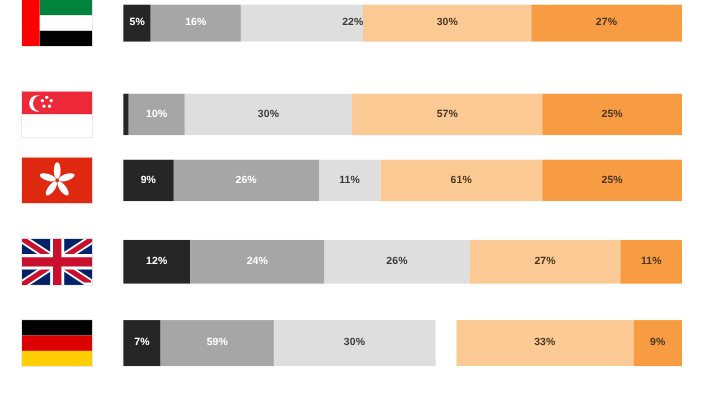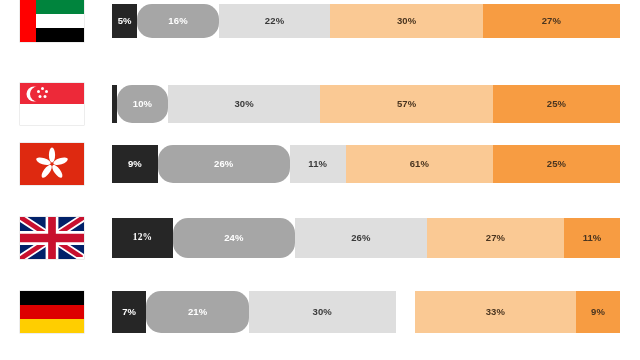--- a/index.html
+++ b/index.html
@@ -65,21 +65,21 @@
     white-space: nowrap;
   }
   .seg-label {
     font-size: 9.5px;
     font-weight: bold;
     letter-spacing: 0.1px;
     line-height: 1;
   }
   .seg.s0 { background: #262626; }
   .seg.s0 .seg-label { color: #ffffff; }
-  .seg.s1 { background: #a6a6a6; border-radius: 15px; }
+  .seg.s1 { background: #a6a6a6; }
   .seg.s1 .seg-label { color: #ffffff; }
   .seg.s2 { background: #dedede; }
   .seg.s2 .seg-label { color: #3a3a3a; }
   .seg.s3 { background: #fac994; }
   .seg.s3 .seg-label { color: #4a3520; }
   .seg.s4 { background: #f79c42; }
   .seg.s4 .seg-label { color: #4a3520; }
 </style>
 </head>
 <body>
@@ -97,21 +97,21 @@
         </div>
       </div>
       <div class="bar-cell" style="height: 34px;">
         <div class="bar">
           <div class="seg s0" style="width: 5%;">
             <span class="seg-label">5%</span>
           </div>
           <div class="seg s1" style="width: 16%;">
             <span class="seg-label">16%</span>
           </div>
-          <div class="seg s2" style="width: 22%;">
+          <div class="seg s2" style="width: 22%; justify-content: flex-end;">
             <span class="seg-label">22%</span>
           </div>
           <div class="seg s3" style="width: 30%;">
             <span class="seg-label">30%</span>
           </div>
           <div class="seg s4" style="width: 27%;">
             <span class="seg-label">27%</span>
           </div>
         </div>
       </div>
@@ -205,21 +205,21 @@
             <path d="M0,0 L60,36 M60,0 L0,36" stroke="#ffffff" stroke-width="7.2"></path>
             <path d="M0,0 L60,36" stroke="#C8102E" stroke-width="4.2" clip-path="polygon(0 0, 30 0, 30 18, 60 18, 60 36, 30 36, 30 18, 0 18)"></path>
             <path d="M60,0 L0,36" stroke="#C8102E" stroke-width="4.2"></path>
             <path d="M30,0 V36 M0,18 H60" stroke="#ffffff" stroke-width="12"></path>
             <path d="M30,0 V36 M0,18 H60" stroke="#C8102E" stroke-width="7.2"></path>
           </svg>
         </div>
       </div>
       <div class="bar-cell" style="height: 40px;">
         <div class="bar">
-          <div class="seg s0" style="width: 12%; font-family: Liberation Serif, serif;">
+          <div class="seg s0" style="width: 12%;">
             <span class="seg-label">12%</span>
           </div>
           <div class="seg s1" style="width: 24%;">
             <span class="seg-label">24%</span>
           </div>
           <div class="seg s2" style="width: 26%;">
             <span class="seg-label">26%</span>
           </div>
           <div class="seg s3" style="width: 27%;">
             <span class="seg-label">27%</span>
@@ -239,21 +239,21 @@
             <rect x="0" y="28" width="64" height="14" fill="#ffce00"></rect>
           </svg>
         </div>
       </div>
       <div class="bar-cell" style="height: 42px;">
         <div class="bar">
           <div class="seg s0" style="width: 7%;">
             <span class="seg-label">7%</span>
           </div>
           <div class="seg s1" style="width: 21%;">
-            <span class="seg-label">21%</span>
+            <span class="seg-label">59%</span>
           </div>
           <div class="seg s2" style="width: 30%;">
             <span class="seg-label">30%</span>
           </div>
           <div class="seg s3" style="width: 33%; margin-left: 19px;">
             <span class="seg-label">33%</span>
           </div>
           <div class="seg s4" style="width: 9%;">
             <span class="seg-label">9%</span>
           </div>

